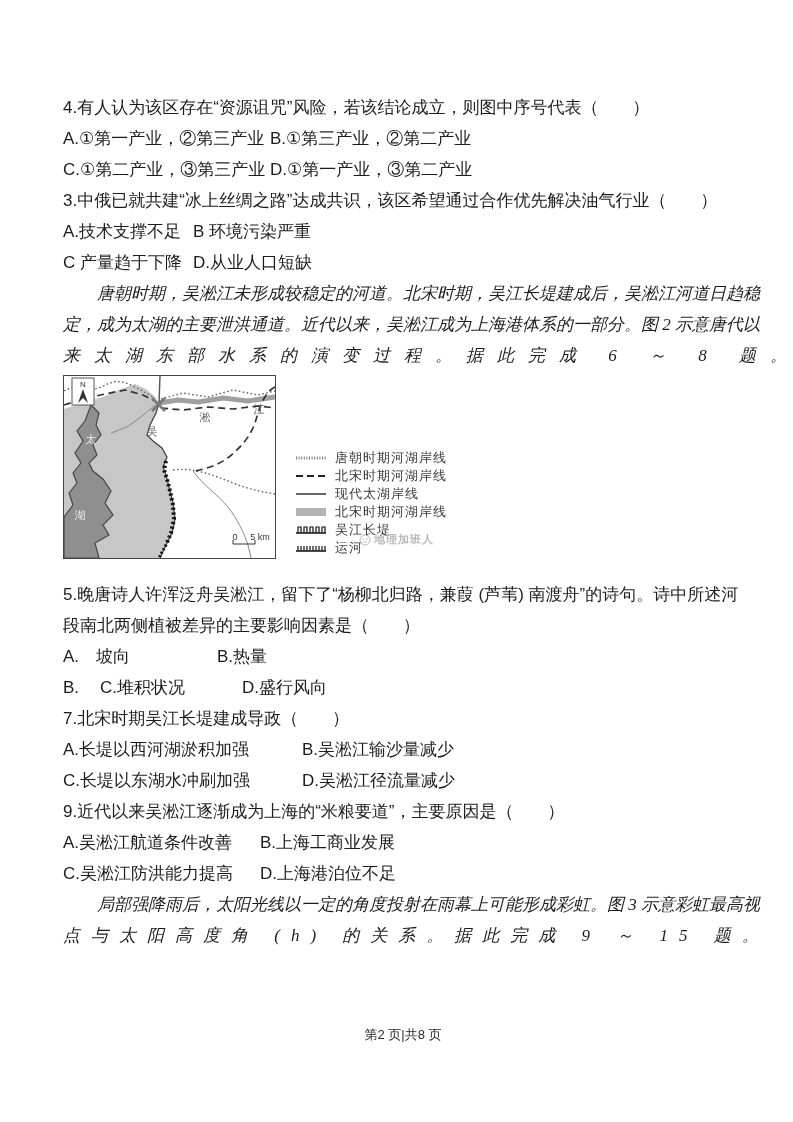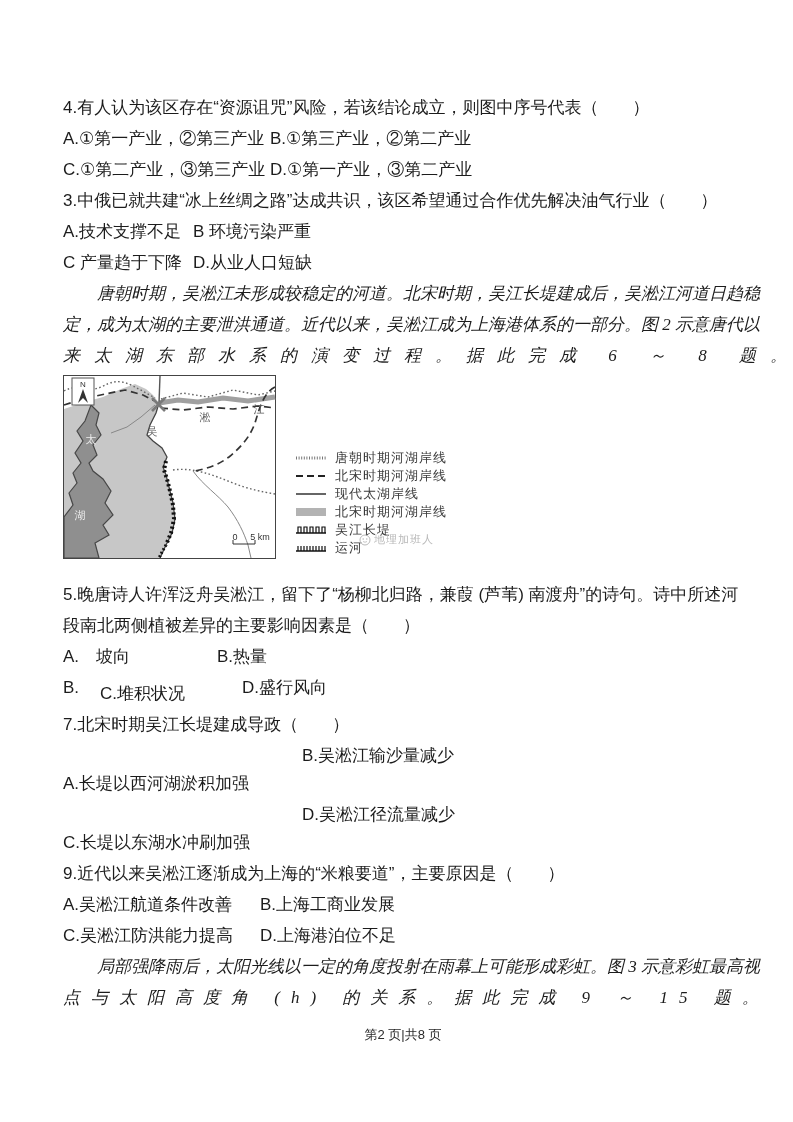--- a/index.html
+++ b/index.html
@@ -9,30 +9,30 @@
   }
   .content { position:absolute; left:63px; top:92px; width:678px; }
   .line { font-size:17px; line-height:31px; white-space:nowrap; }
   .opts { display:flex; }
   .opts .c1 { flex:0 0 auto; }
   .kai { font-family:"Liberation Serif", serif; font-style:italic; }
   .indent { text-indent:34px; }
   .sp14 { letter-spacing:14px; }
   .sp11 { letter-spacing:11px; }
   .w207 { width:207px; } .w130 { width:130px; } .w154 { width:154px; }
-  .w37  { width:37px;  } .w142 { width:142px;margin-top:6px; } .w239 { width:239px;margin-top:28px; }
+  .w37  { width:37px;  } .w142 { width:142px; } .w239 { width:239px; }
   .w197 { width:197px; }
   .figure { position:relative; height:190px; margin:4px 0 14px 0; }
   .mapbox { position:absolute; left:0; top:0; }
   .legend { position:absolute; left:232px; top:74px; }
   .legend-row { display:flex; align-items:center; height:18px; }
   .legend-sym { width:40px; flex:0 0 auto; display:flex; align-items:center; }
   .legend-label { font-size:13px; color:#3a3a3a; letter-spacing:1px; }
   .watermark { position:absolute; left:296px; top:157px; display:flex; align-items:center;
-               color:#b9b9b9; font-size:11px; letter-spacing:1px; }
+               color:#b9b9b9; font-size:11px; letter-spacing:1px;font-weight:bold; }
   .watermark svg { margin-right:3px; }
   .footer { position:absolute; left:0; top:1026px; width:100%; text-align:center;
             font-size:13px; color:#2a2a2a; }
 </style>
 </head>
 <body>
 
 <div class="page">
   <div class="content">
 

